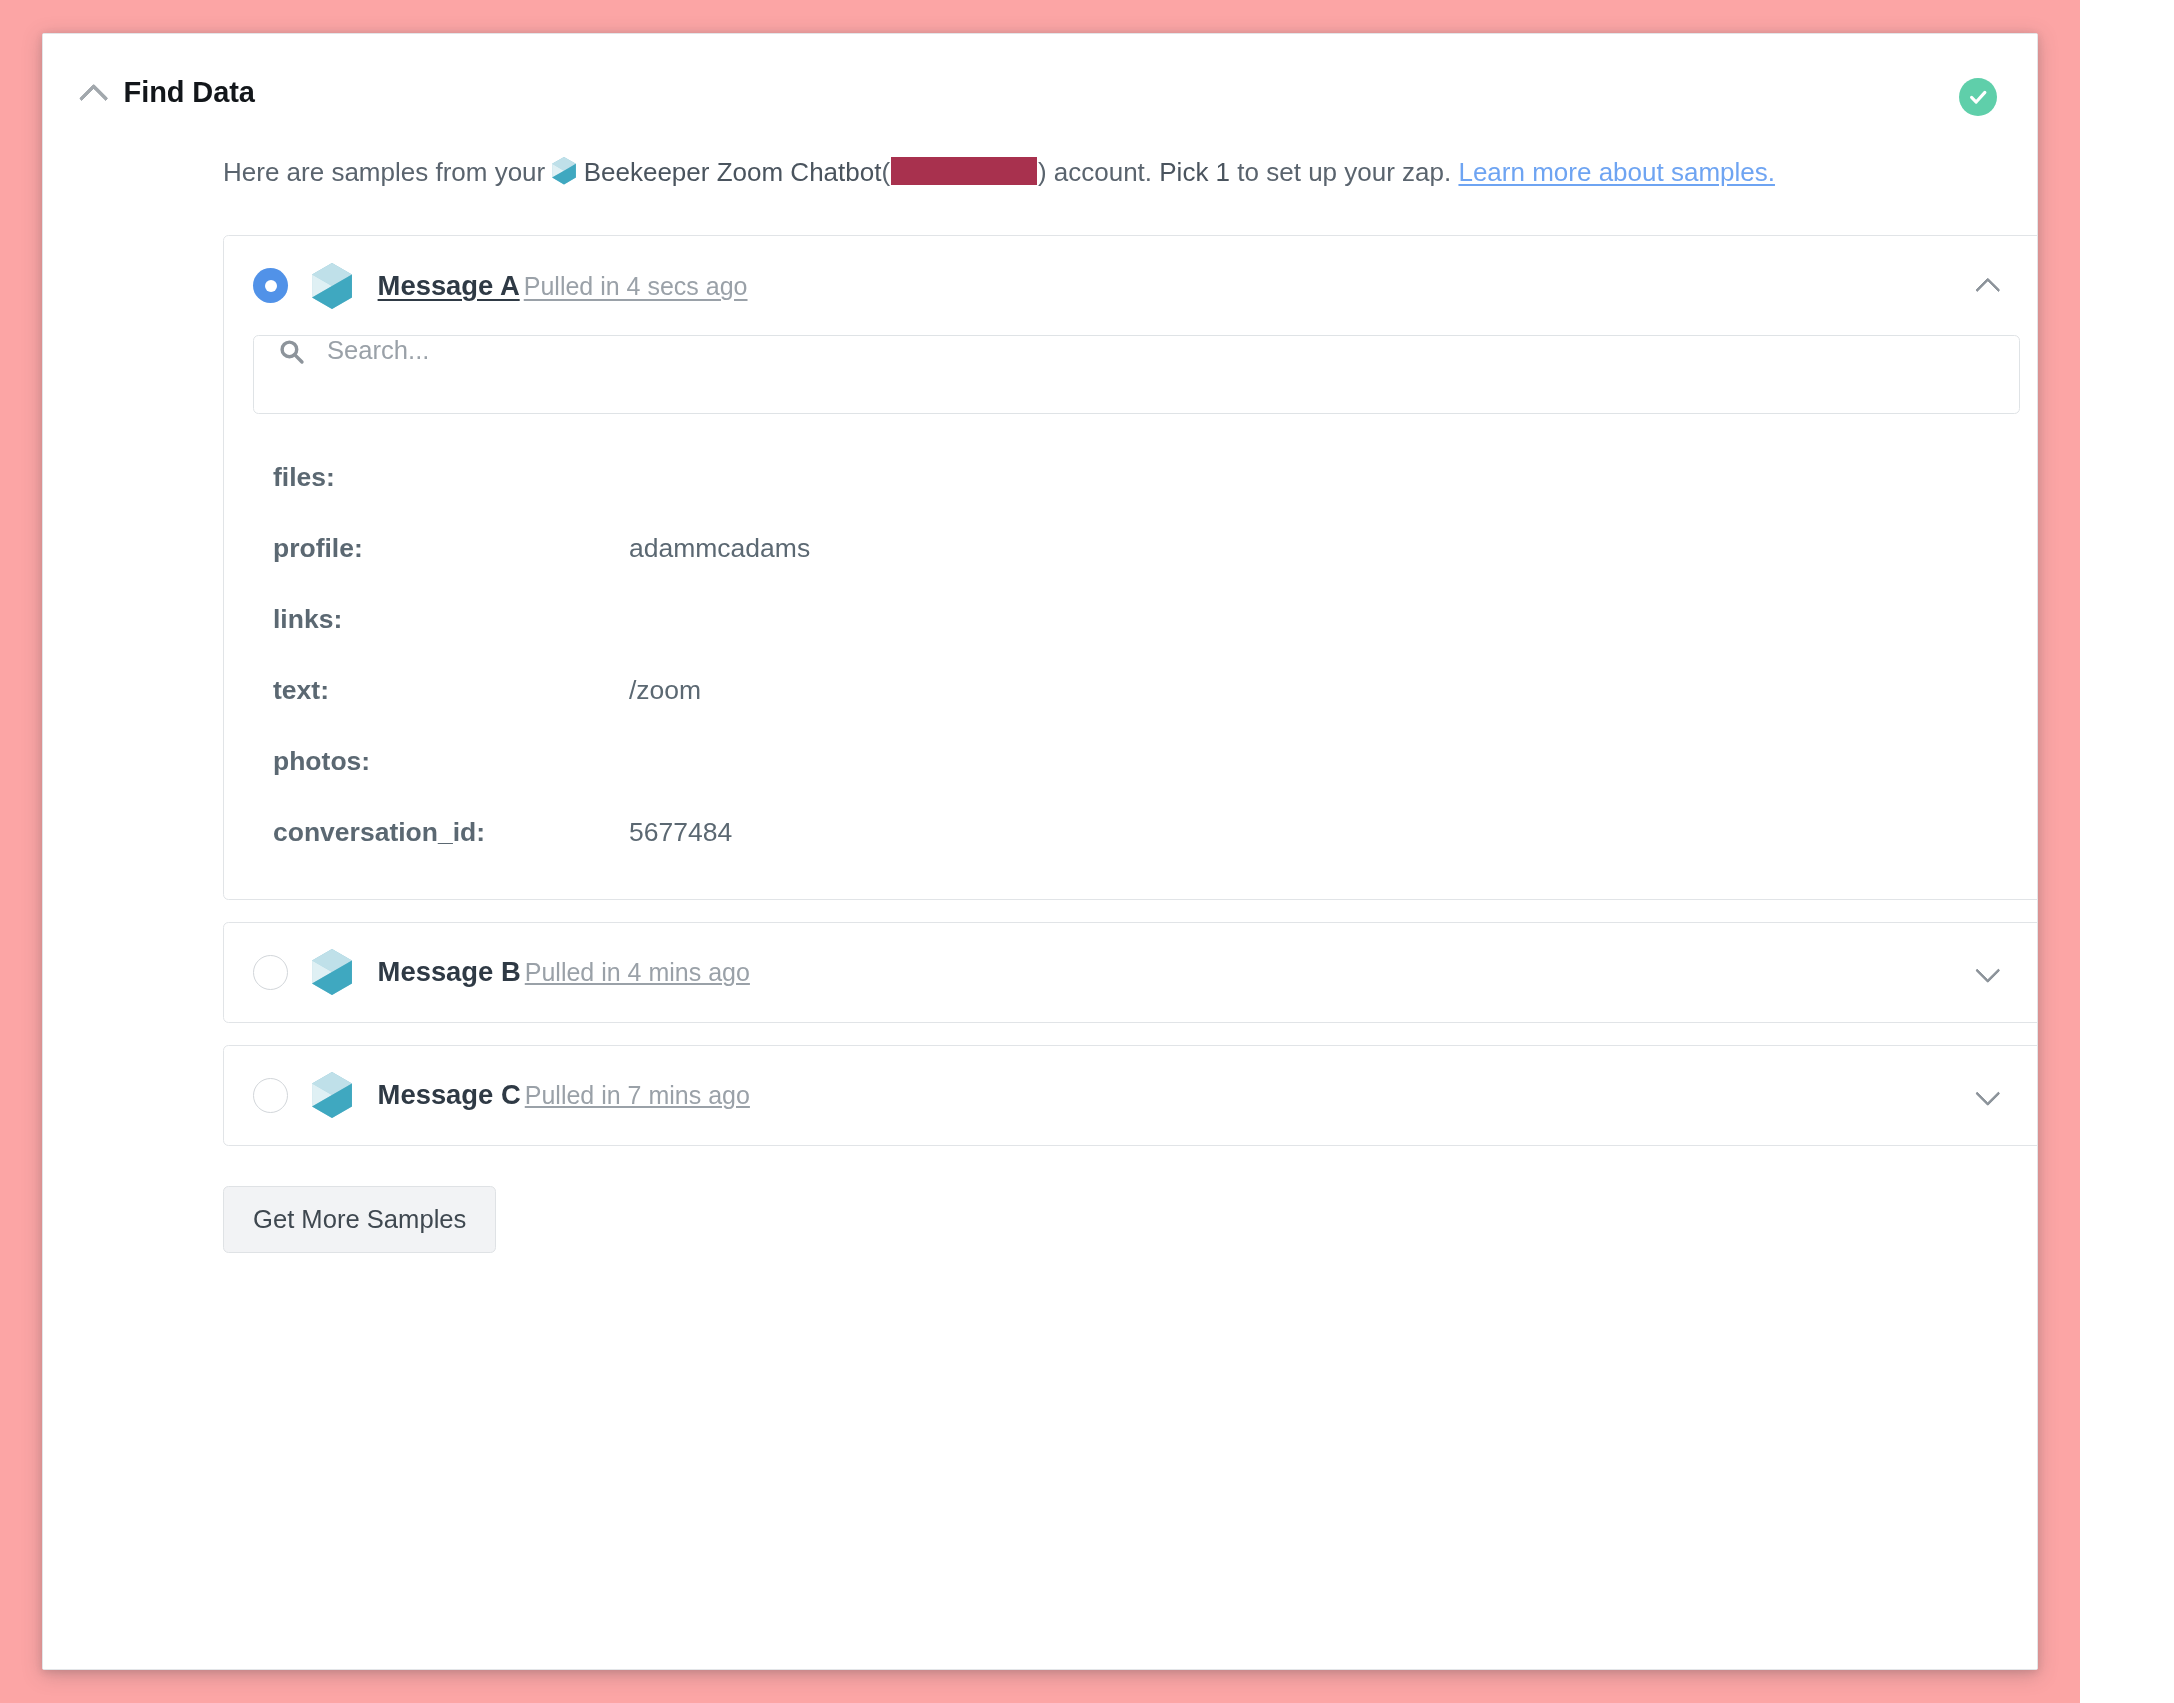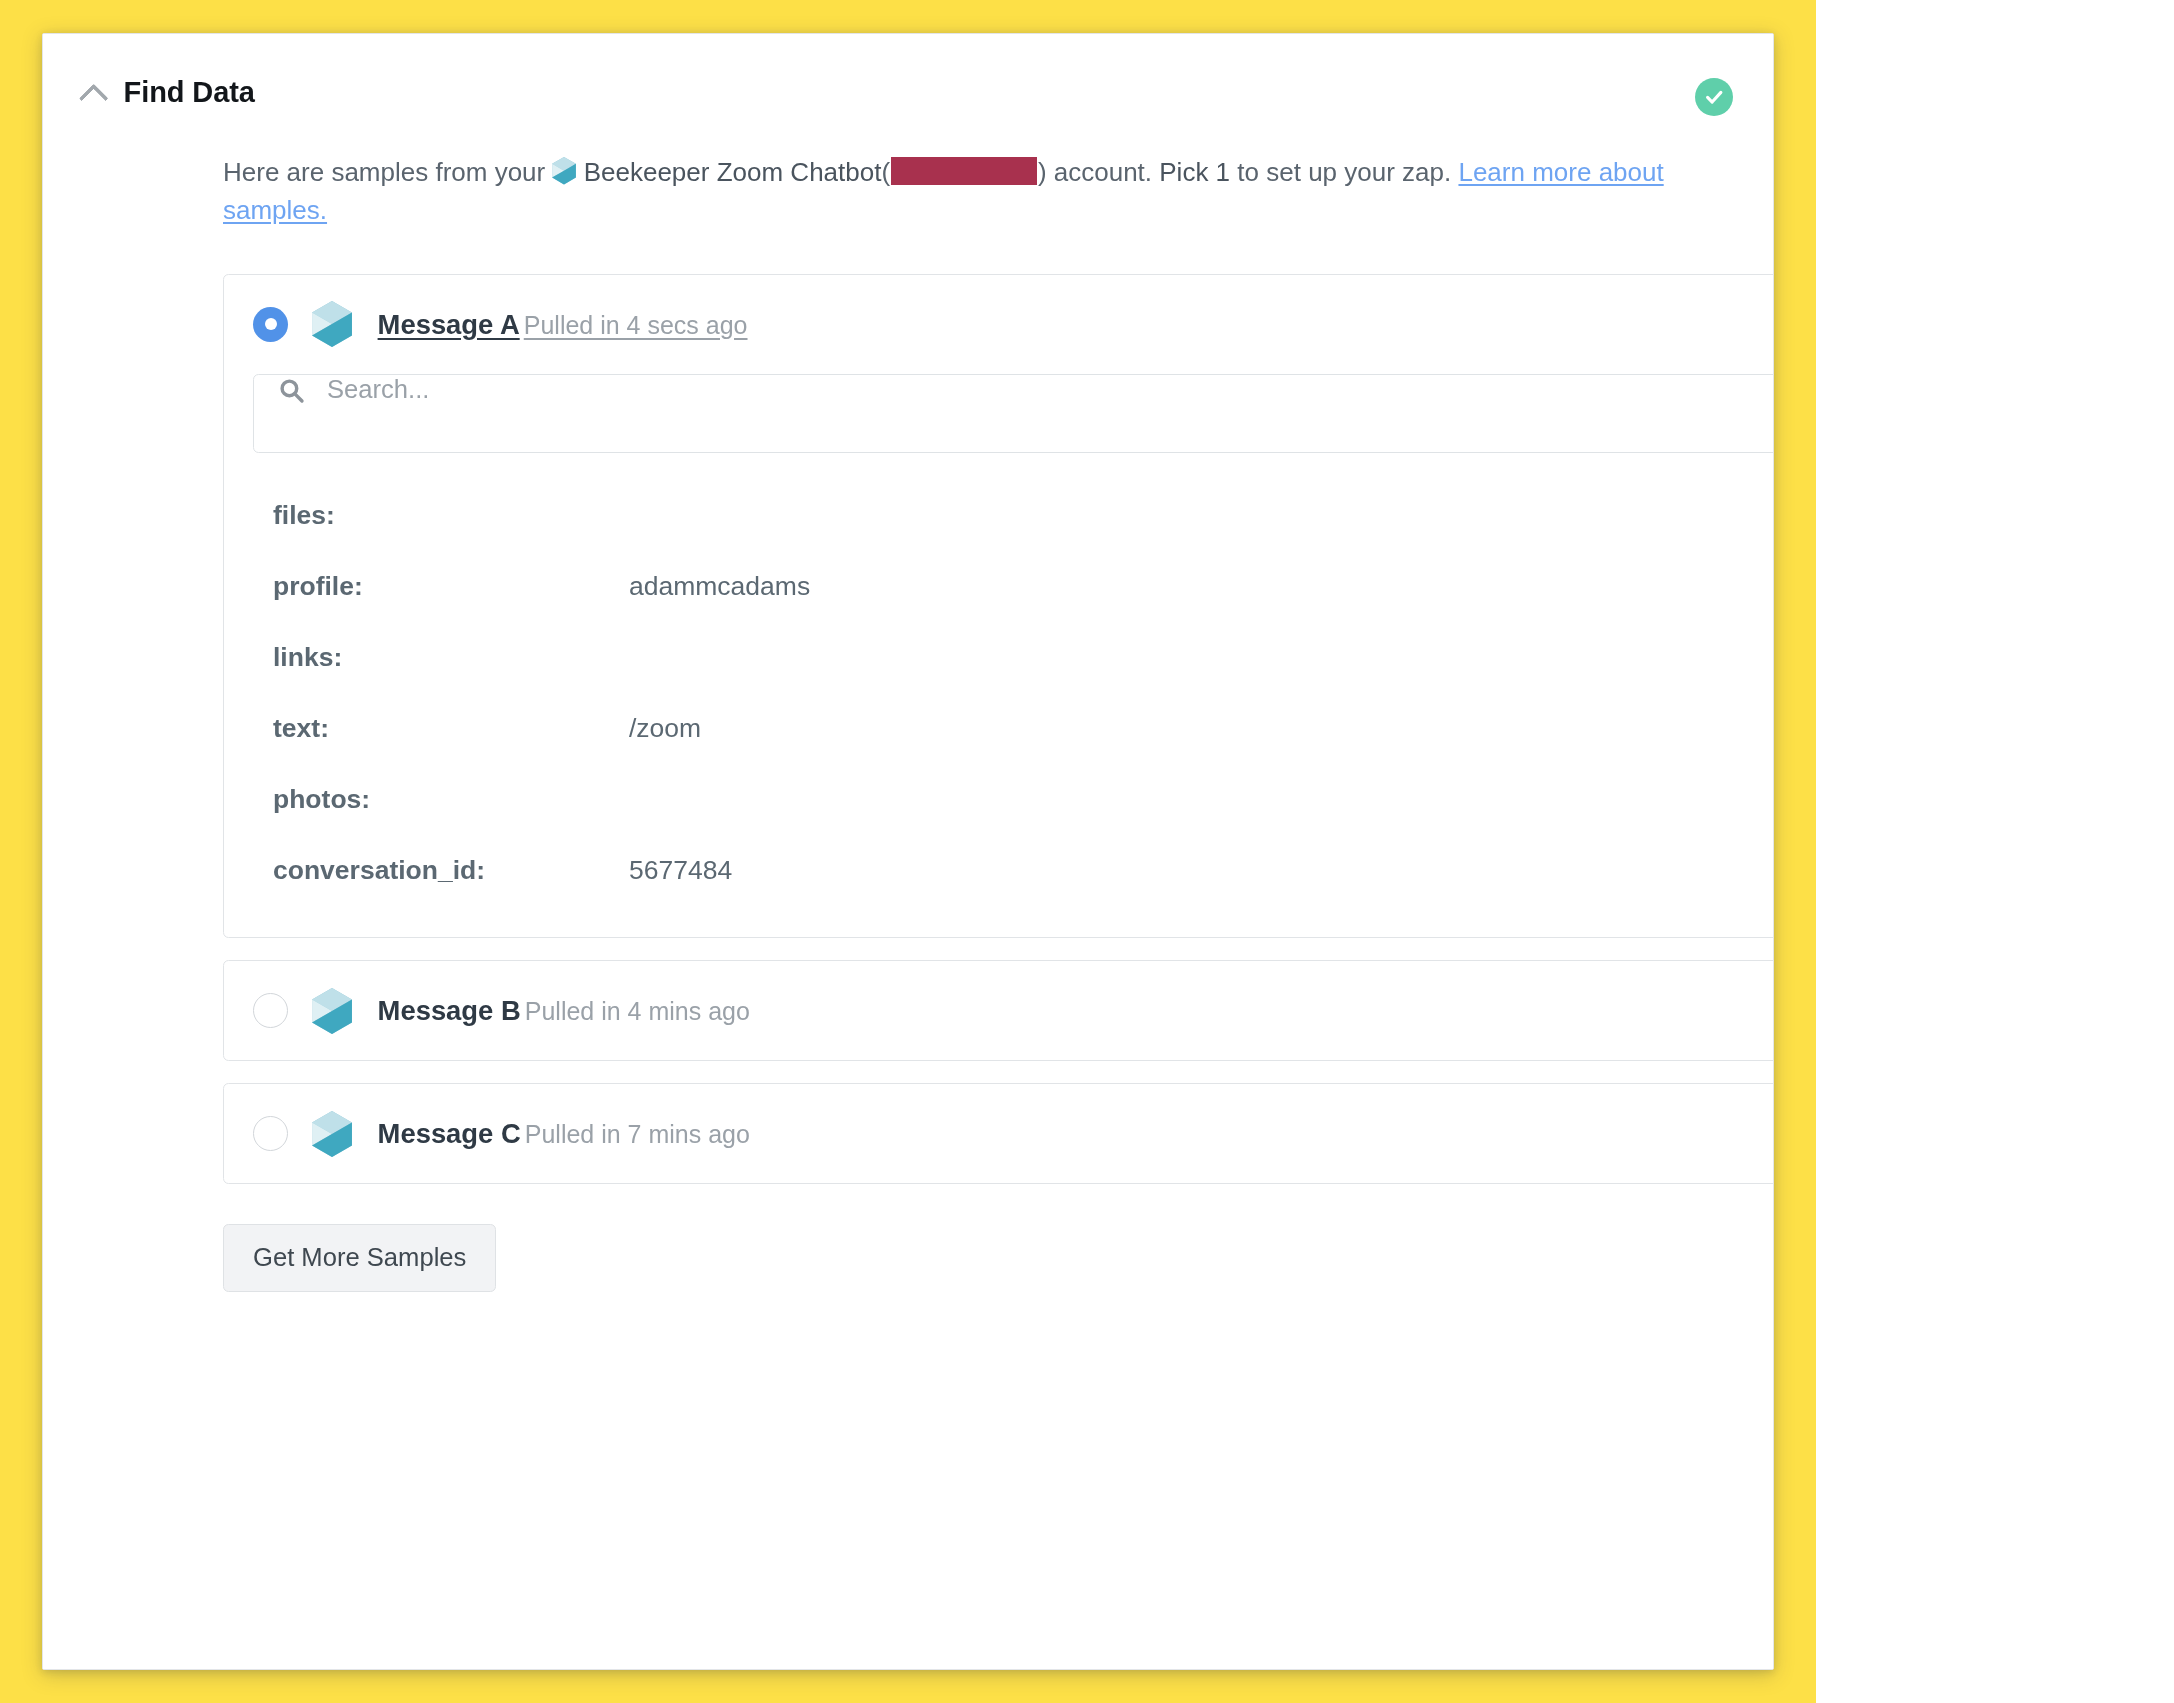--- a/index.html
+++ b/index.html
@@ -10,23 +10,23 @@
   body {
     width: 2175px;
     height: 1703px;
     font-family: "Liberation Sans", sans-serif;
     overflow: hidden;
   }
 
   
   #page {
     position: relative;
-    width: 1816px;
+    width: 2080px;
     height: 1703px;
-    background: #fde047;
+    background: #fca5a5;
     box-sizing: border-box;
     padding: 33px 42px 33px 42px;
   }
   .window {
     position: relative;
     width: 100%;
     height: 100%;
     background: #ffffff;
     border: 0.9px solid #e3e5e8;
     border-radius: 1.8px;
@@ -199,20 +199,21 @@
     font-size: 27.4px;
     font-weight: bold;
     color: #2f3a45;
     line-height: 1.3;
   }
   .card-sub {
     font-size: 25px;
     color: #9aa1a8;
     line-height: 1.35;
     margin-top: 3.7px;
+    text-decoration: underline;
   }
   .card.selected .card-title,
   .card.selected .card-sub {
     text-decoration: underline;
     text-underline-offset: 3.7px;
   }
   .card-toggle {
     flex: 0 0 auto;
     display: flex;
     align-items: center;

